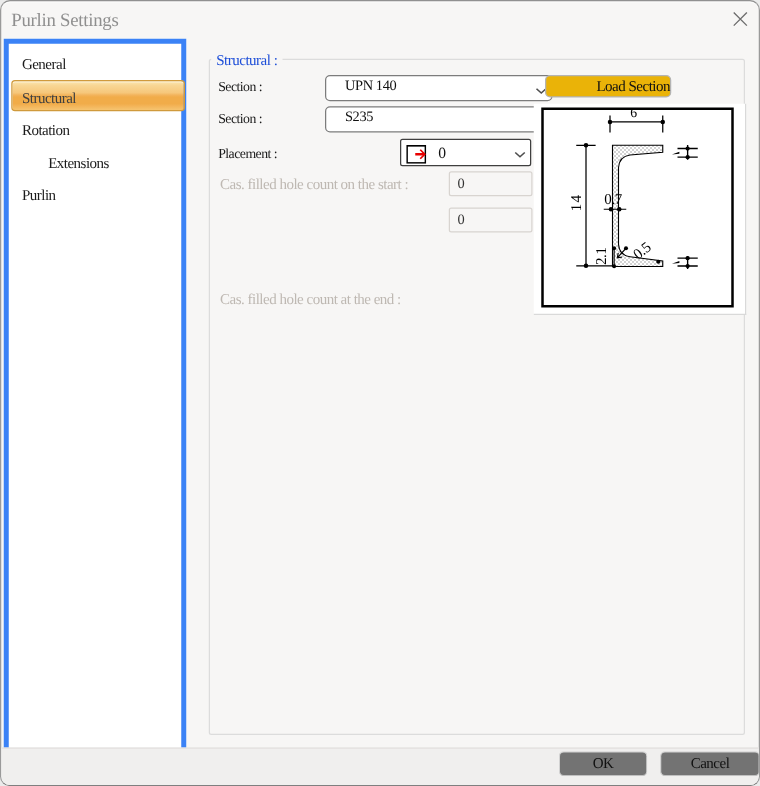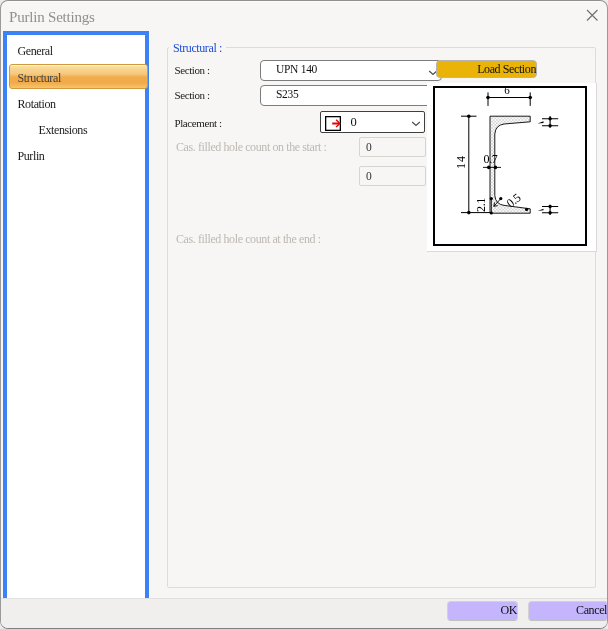--- a/index.html
+++ b/index.html
@@ -17,22 +17,22 @@
   .lbl { position:absolute; left:173.5px; font-size:11px; letter-spacing:-0.4px; color:#1b1b1b; line-height:15px; }
   .lbld { position:absolute; left:175px; font-size:12px; letter-spacing:-0.4px; color:#beb8b2; line-height:15px; }
   .combo { position:absolute; left:259px; width:182px; height:21.5px; background:#fff; border:1px solid #7c7c7c; border-radius:4px;
            font-size:11.5px; letter-spacing:-0.3px; color:#111; line-height:17px; padding-left:15px; }
   .chev { position:absolute; right:3.5px; top:9px; }
   .btn { position:absolute; background:#eab308; border:1px solid #b4b4b4; border-radius:4px; font-size:12px; letter-spacing:-0.4px; color:#111;
          text-align:right; }
   .tbox { position:absolute; left:358px; width:67px; height:20px; background:#f7f6f5; border:1px solid #d8d4d0; border-radius:2px;
           font-size:11.5px; letter-spacing:-0.3px; color:#333; line-height:18px; padding-left:6px; }
   .footer { position:absolute; left:0; top:596.5px; width:608px; height:31px; background:#f0efee; border-top:1px solid #e2e0de; }
-  .fbtn { position:absolute; top:2.5px; height:20px; background:#c4b5fd; border:1px solid #d2d2d2; border-bottom-color:#c0c0c0;
-          border-radius:4px; font-size:12px; letter-spacing:-0.4px; color:#111; text-align:right; line-height:17px; }
+  .fbtn { position:absolute; top:2.5px; height:20px; background:#737373; border:1px solid #d2d2d2; border-bottom-color:#c0c0c0;
+          border-radius:4px; font-size:12px; letter-spacing:-0.4px; color:#111; text-align:center; line-height:17px; }
   .pbox { position:absolute; left:426px; top:82px; width:170px; height:169px; background:#ffffff; border-right:1px solid #d9d9d9; border-bottom:1px solid #d9d9d9; }
   .pframe { position:absolute; left:432px; top:85px; width:153.5px; height:160px; border:2.5px solid #000; background:#fff; }
 </style>
 </head>
 <body>
 <div class="dlg">
   <div class="title">Purlin Settings</div>
   <svg class="closex" width="18" height="18" viewBox="0 0 18 18">
     <path d="M4 4 L14.5 14.5 M4 14.5 L14.5 4" stroke="#6e6e6e" stroke-width="1.1" fill="none"></path>
   </svg>

